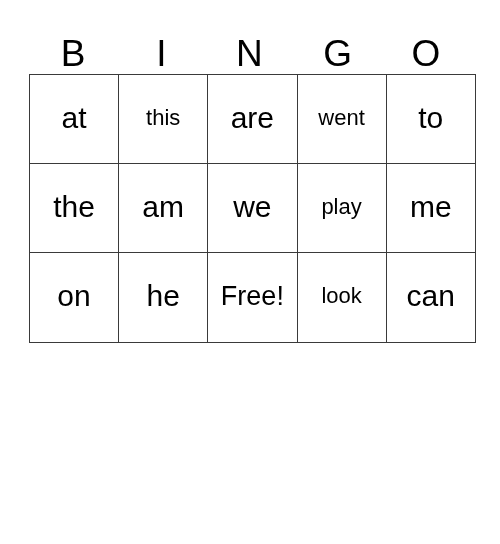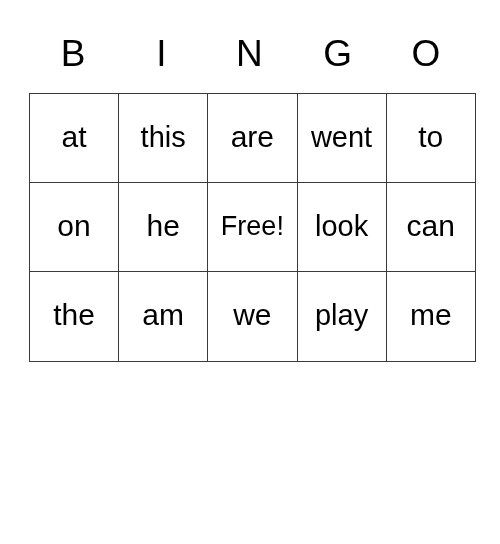--- a/index.html
+++ b/index.html
@@ -43,21 +43,20 @@
     color: #000000;
     display: block;
     padding-bottom: 2px;
   }
 
   
   .grid {
     width: 441px;
     border-collapse: collapse;
     table-layout: fixed;
-    margin-top: 19px;
   }
   .grid tr {
     height: 88.2px;
   }
   .grid td {
     width: 88.2px;
     height: 88.2px;
     border: 1px solid #3a3a3a;
     padding: 0;
     text-align: center;
@@ -76,21 +75,21 @@
   .cell-text {
     font-size: 30px;
     font-weight: 400;
     line-height: 1;
     white-space: nowrap;
     display: inline-block;
     transform-origin: center center;
   }
   
   .cell-text.len4 {
-    font-size: 29px;
+    font-size: 22px;
   }
   .cell-text.len5 {
     font-size: 27px;
   }
 </style>
 </head>
 <body>
 
 <div class="card">
 
@@ -137,67 +136,67 @@
           </td>
         <td>
             <div class="cell-inner">
               <span class="cell-text">to</span>
             </div>
           </td>
       </tr>
       <tr>
         <td>
             <div class="cell-inner">
-              <span class="cell-text">on</span>
-            </div>
-          </td>
-        <td>
-            <div class="cell-inner">
-              <span class="cell-text">he</span>
-            </div>
-          </td>
-        <td>
-            <div class="cell-inner">
-              <span class="cell-text len5">Free!</span>
-            </div>
-          </td>
-        <td>
-            <div class="cell-inner">
-              <span class="cell-text len4">look</span>
-            </div>
-          </td>
-        <td>
-            <div class="cell-inner">
-              <span class="cell-text">can</span>
+              <span class="cell-text">the</span>
+            </div>
+          </td>
+        <td>
+            <div class="cell-inner">
+              <span class="cell-text">am</span>
+            </div>
+          </td>
+        <td>
+            <div class="cell-inner">
+              <span class="cell-text">we</span>
+            </div>
+          </td>
+        <td>
+            <div class="cell-inner">
+              <span class="cell-text len4">play</span>
+            </div>
+          </td>
+        <td>
+            <div class="cell-inner">
+              <span class="cell-text">me</span>
             </div>
           </td>
       </tr>
       <tr>
         <td>
             <div class="cell-inner">
-              <span class="cell-text">the</span>
-            </div>
-          </td>
-        <td>
-            <div class="cell-inner">
-              <span class="cell-text">am</span>
-            </div>
-          </td>
-        <td>
-            <div class="cell-inner">
-              <span class="cell-text">we</span>
-            </div>
-          </td>
-        <td>
-            <div class="cell-inner">
-              <span class="cell-text len4">play</span>
-            </div>
-          </td>
-        <td>
-            <div class="cell-inner">
-              <span class="cell-text">me</span>
+              <span class="cell-text">on</span>
+            </div>
+          </td>
+        <td>
+            <div class="cell-inner">
+              <span class="cell-text">he</span>
+            </div>
+          </td>
+        <td>
+            <div class="cell-inner">
+              <span class="cell-text len5">Free!</span>
+            </div>
+          </td>
+        <td>
+            <div class="cell-inner">
+              <span class="cell-text len4">look</span>
+            </div>
+          </td>
+        <td>
+            <div class="cell-inner">
+              <span class="cell-text">can</span>
             </div>
           </td>
       </tr>
     </tbody>
   </table>
 
 </div>
 
 </body></html>

